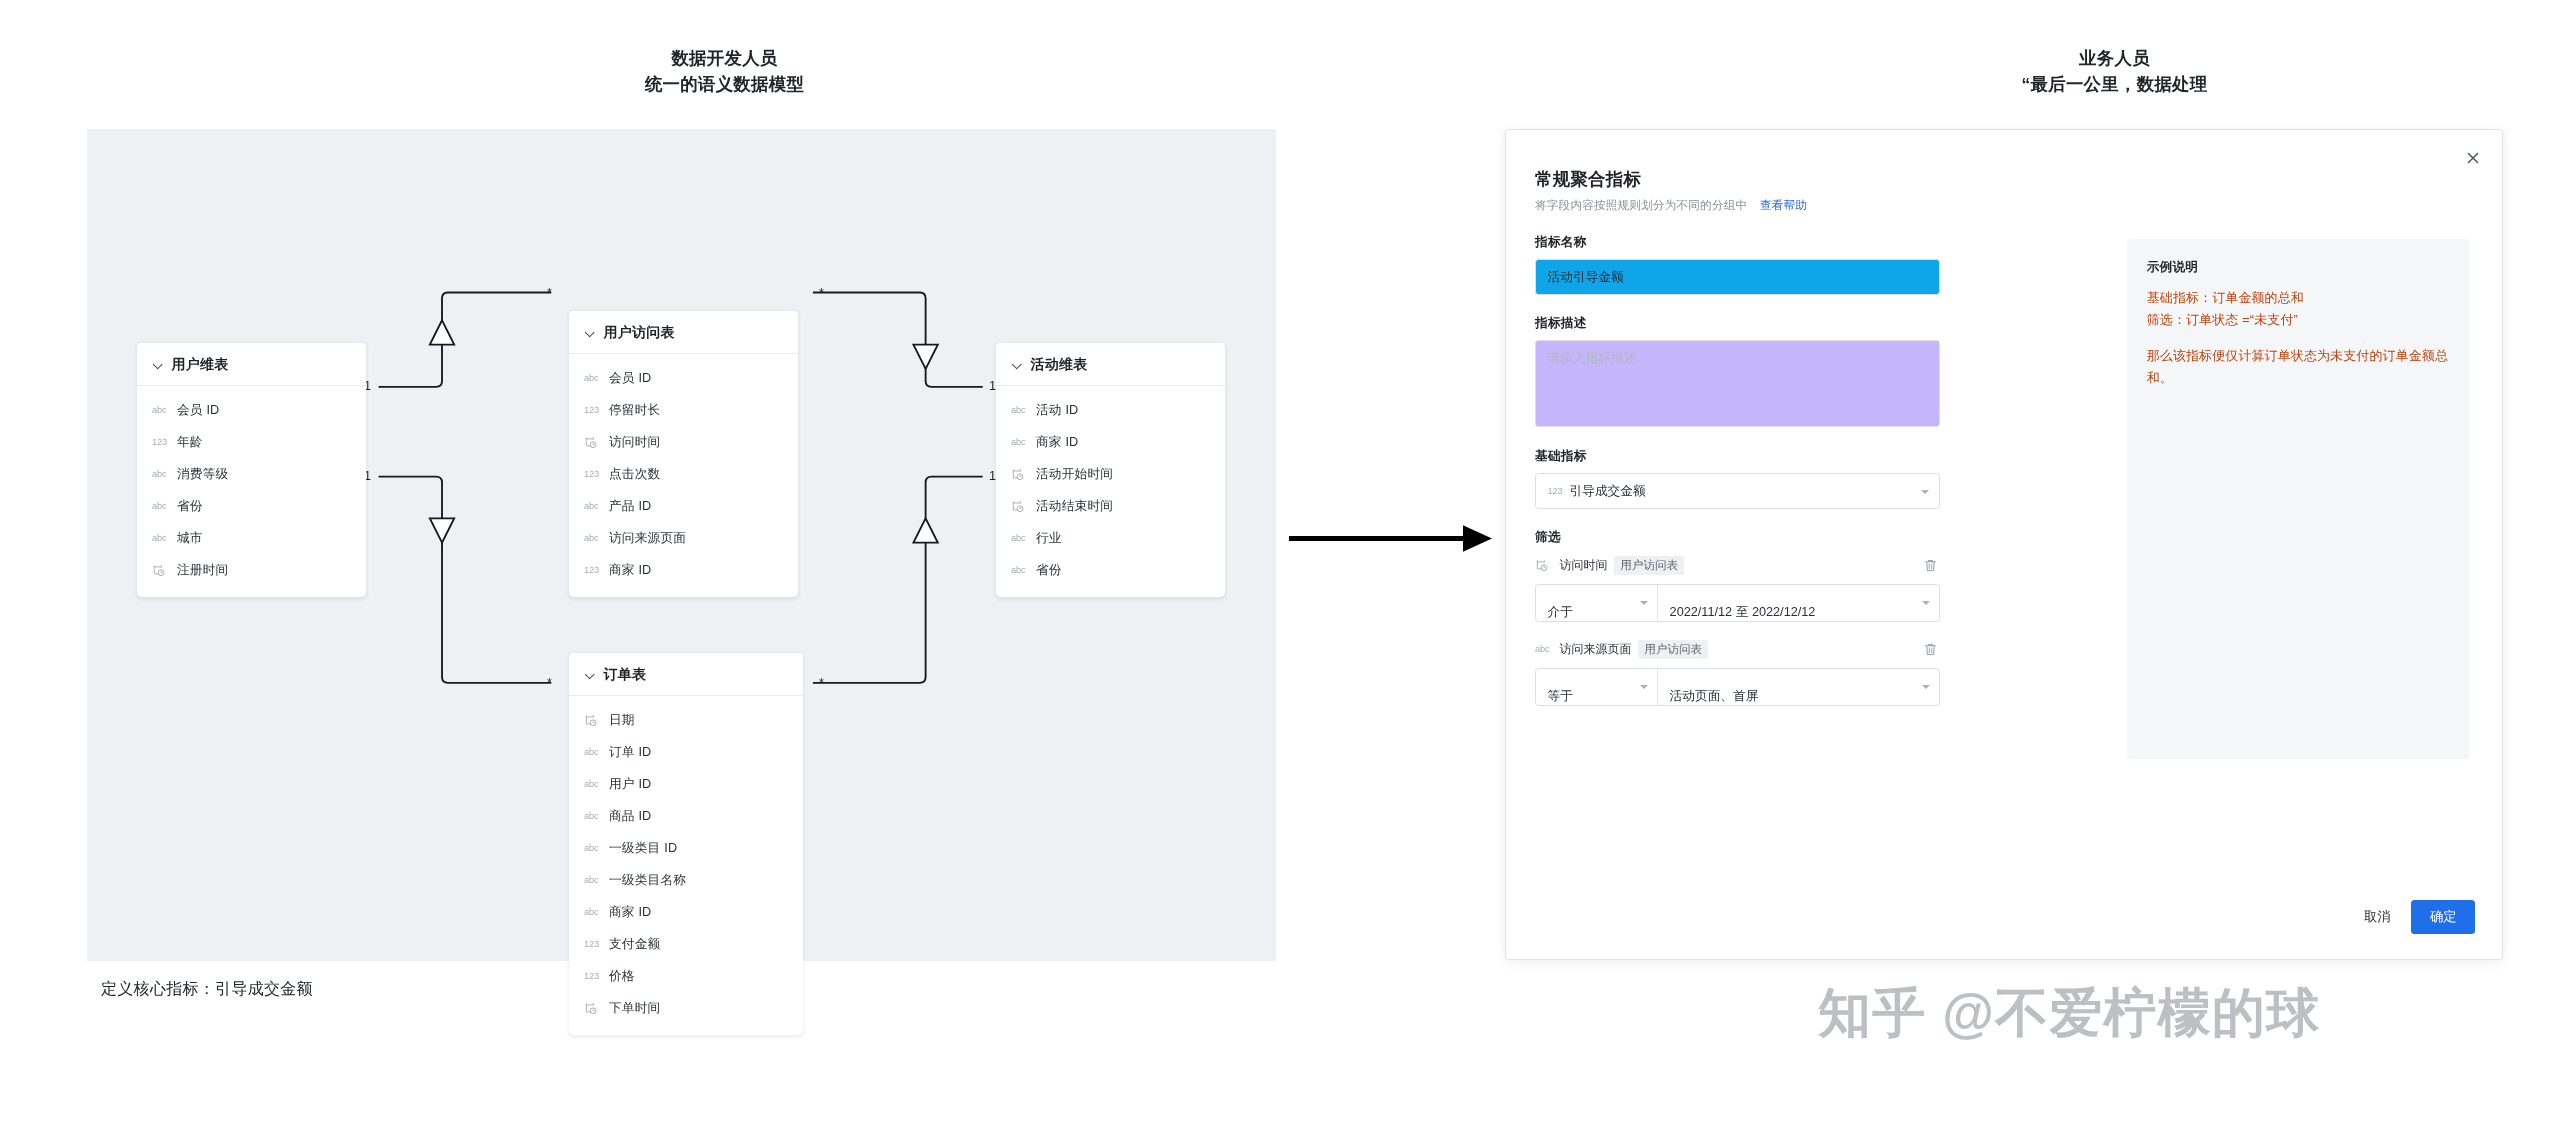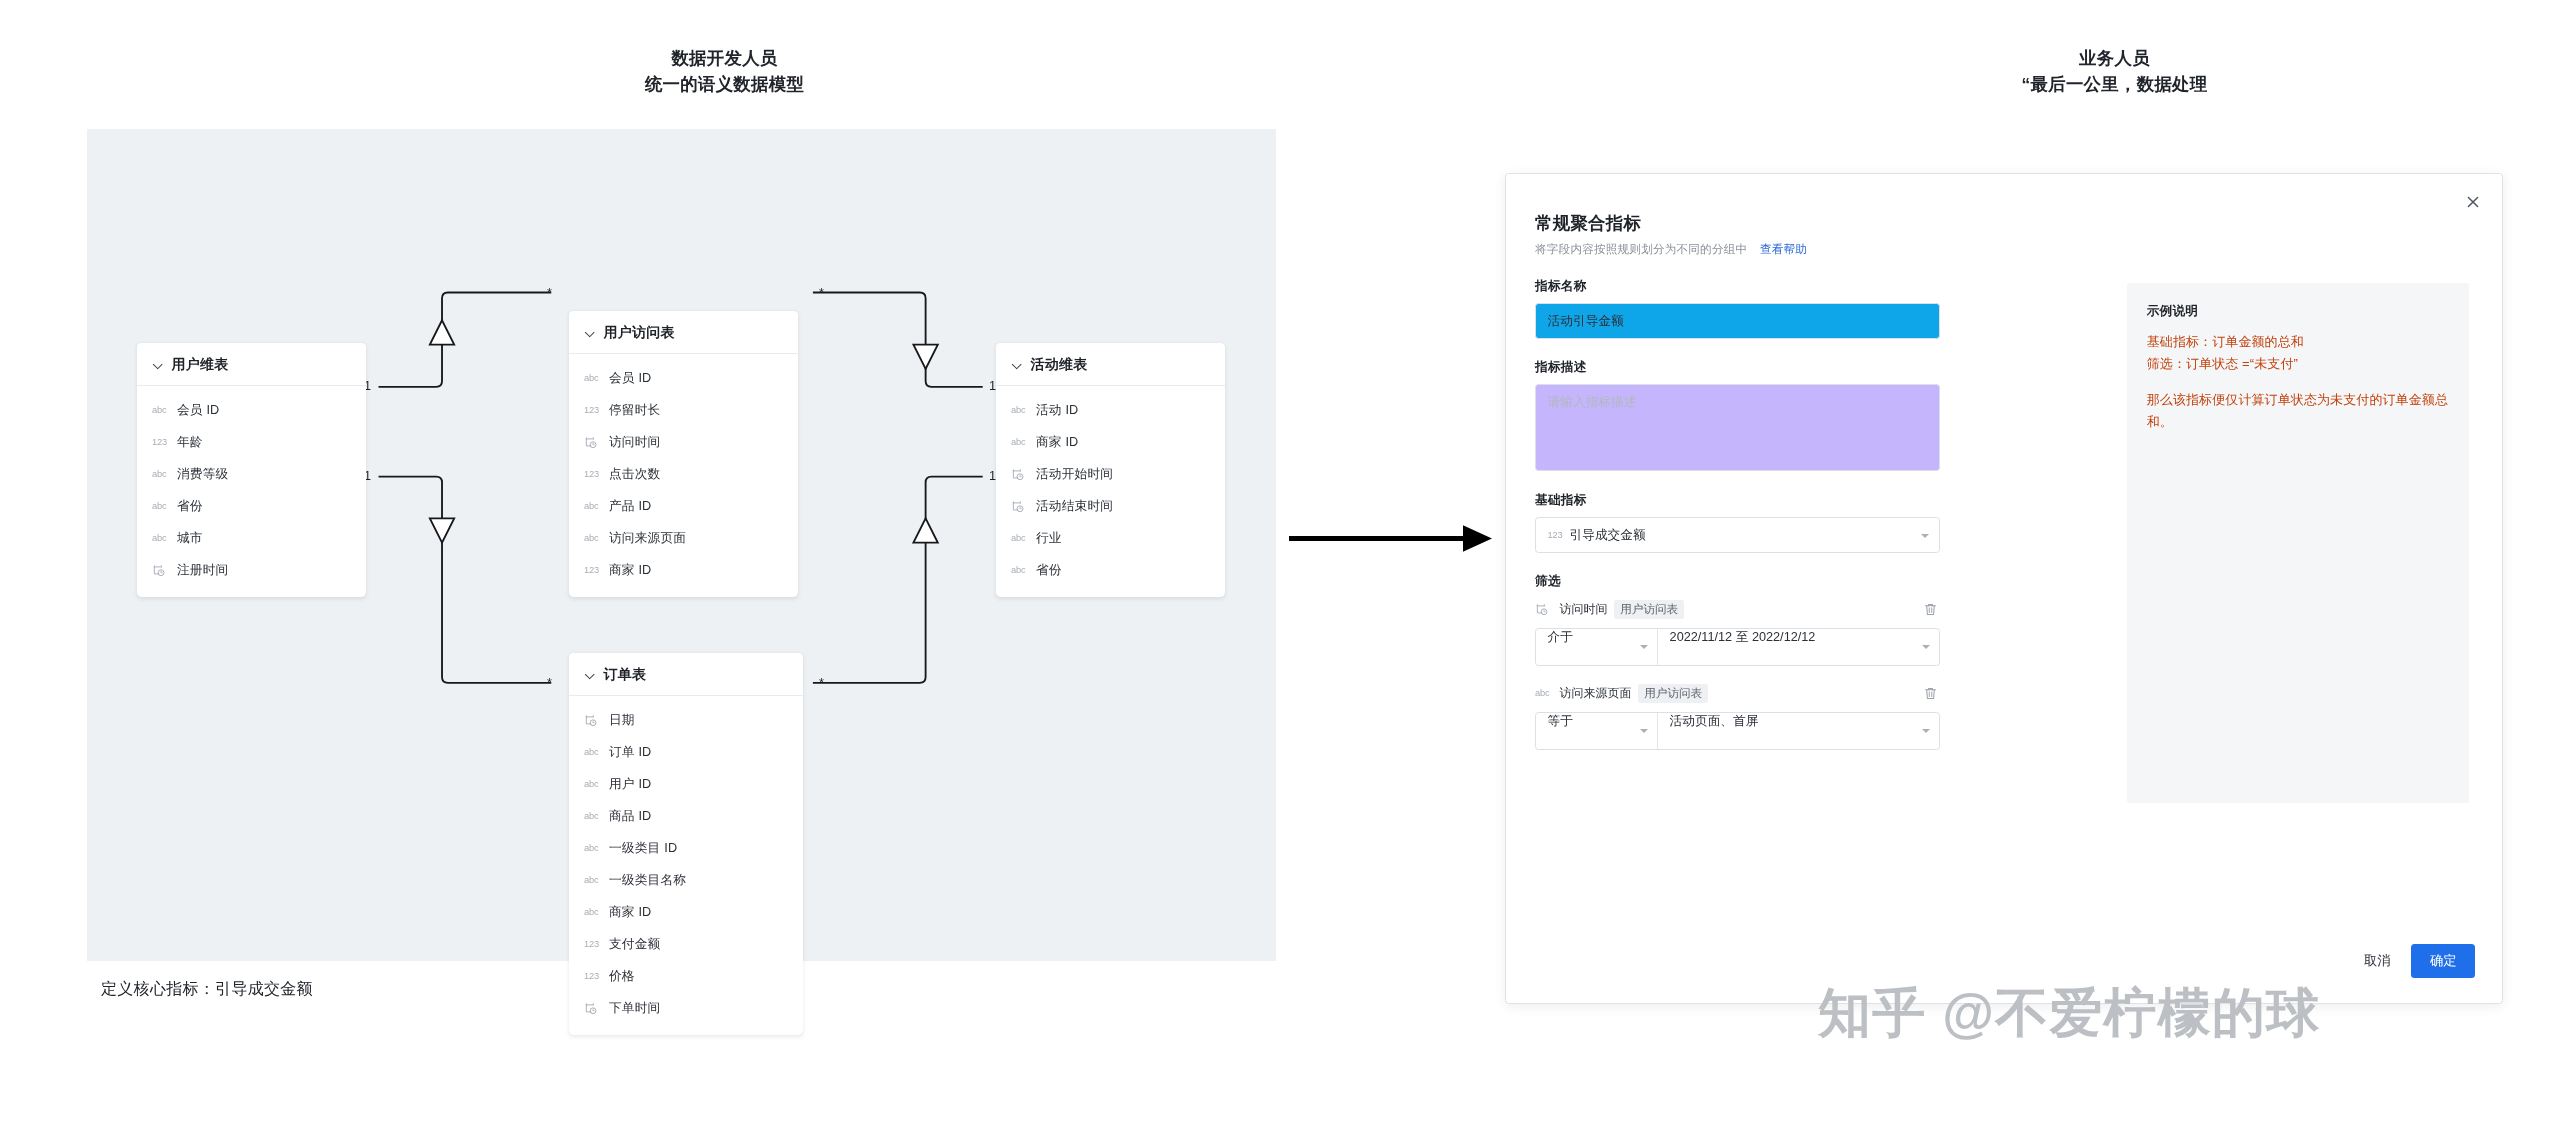--- a/index.html
+++ b/index.html
@@ -141,21 +141,20 @@
   #dialog {
     position: absolute;
     left: 1505px;
     top: 129px;
     width: 996px;
     height: 829px;
     background: #ffffff;
     border: 0.6px solid #dfe2e8;
     border-radius: 3.5px;
     box-shadow: 0 2.3px 11.6px rgba(31,35,41,0.07);
-    margin-top: 44px;
   }
   #dialog-close {
     position: absolute;
     right: 16px;
     top: 15px;
     width: 25.5px; height: 25.5px;
     display: flex; align-items: center; justify-content: center;
     color: #4c5461;
     cursor: pointer;
   }
@@ -288,21 +287,21 @@
     display: flex;
     border: 0.6px solid #dcdfe6;
     border-radius: 3.5px;
     overflow: hidden;
     height: 36px;
     background: #fff;
   }
   .combo > .cell {
     position: relative;
     display: flex;
-    align-items: flex-start;
+    align-items: flex-end;
     padding: 0 11.6px;
     font-size: 12.7px;
     color: #2b3038;
     cursor: pointer;
     white-space: nowrap;
   }
   .combo > .cell.op { width: 122px; box-sizing: border-box; border-right: 0.6px solid #e3e6ea; }
   .combo > .cell.val { flex: 1; }
   .combo > .cell .caret {
     position: absolute;

